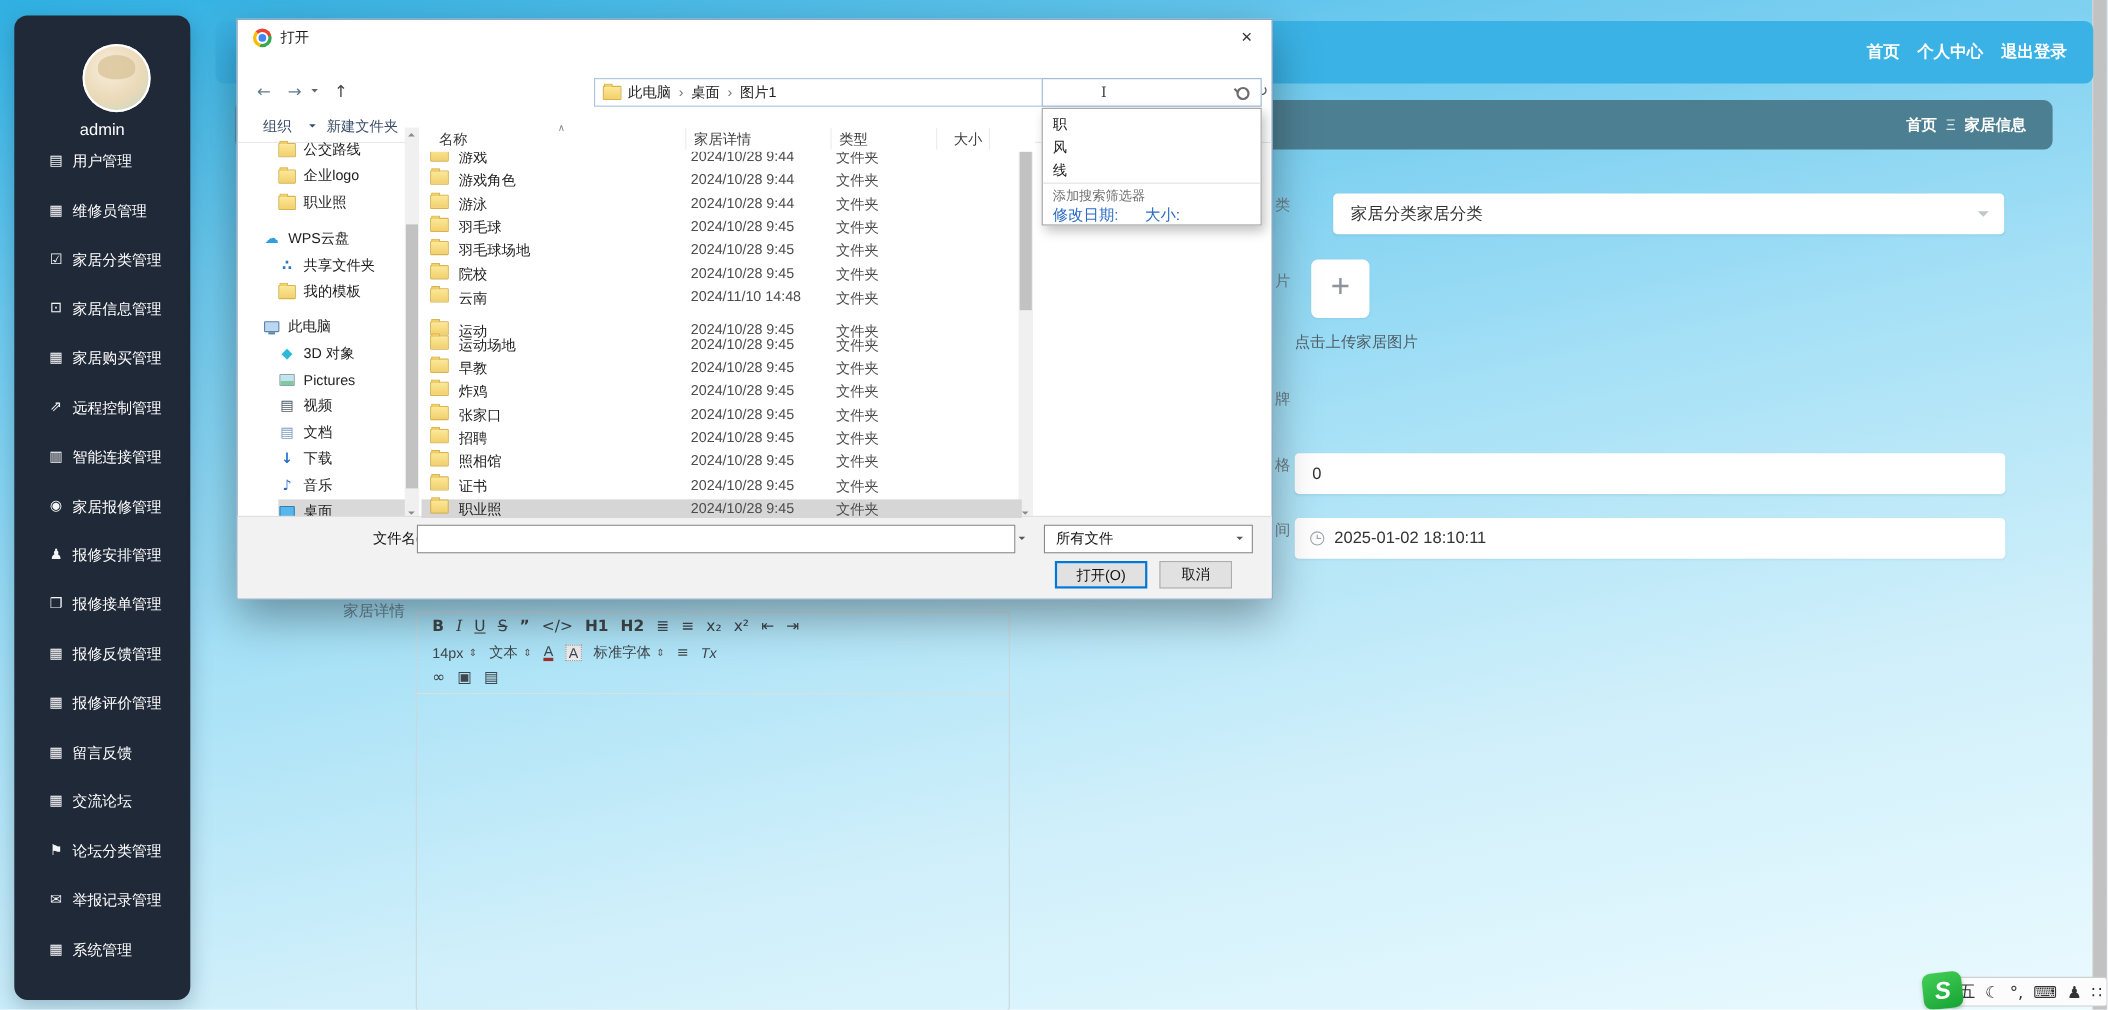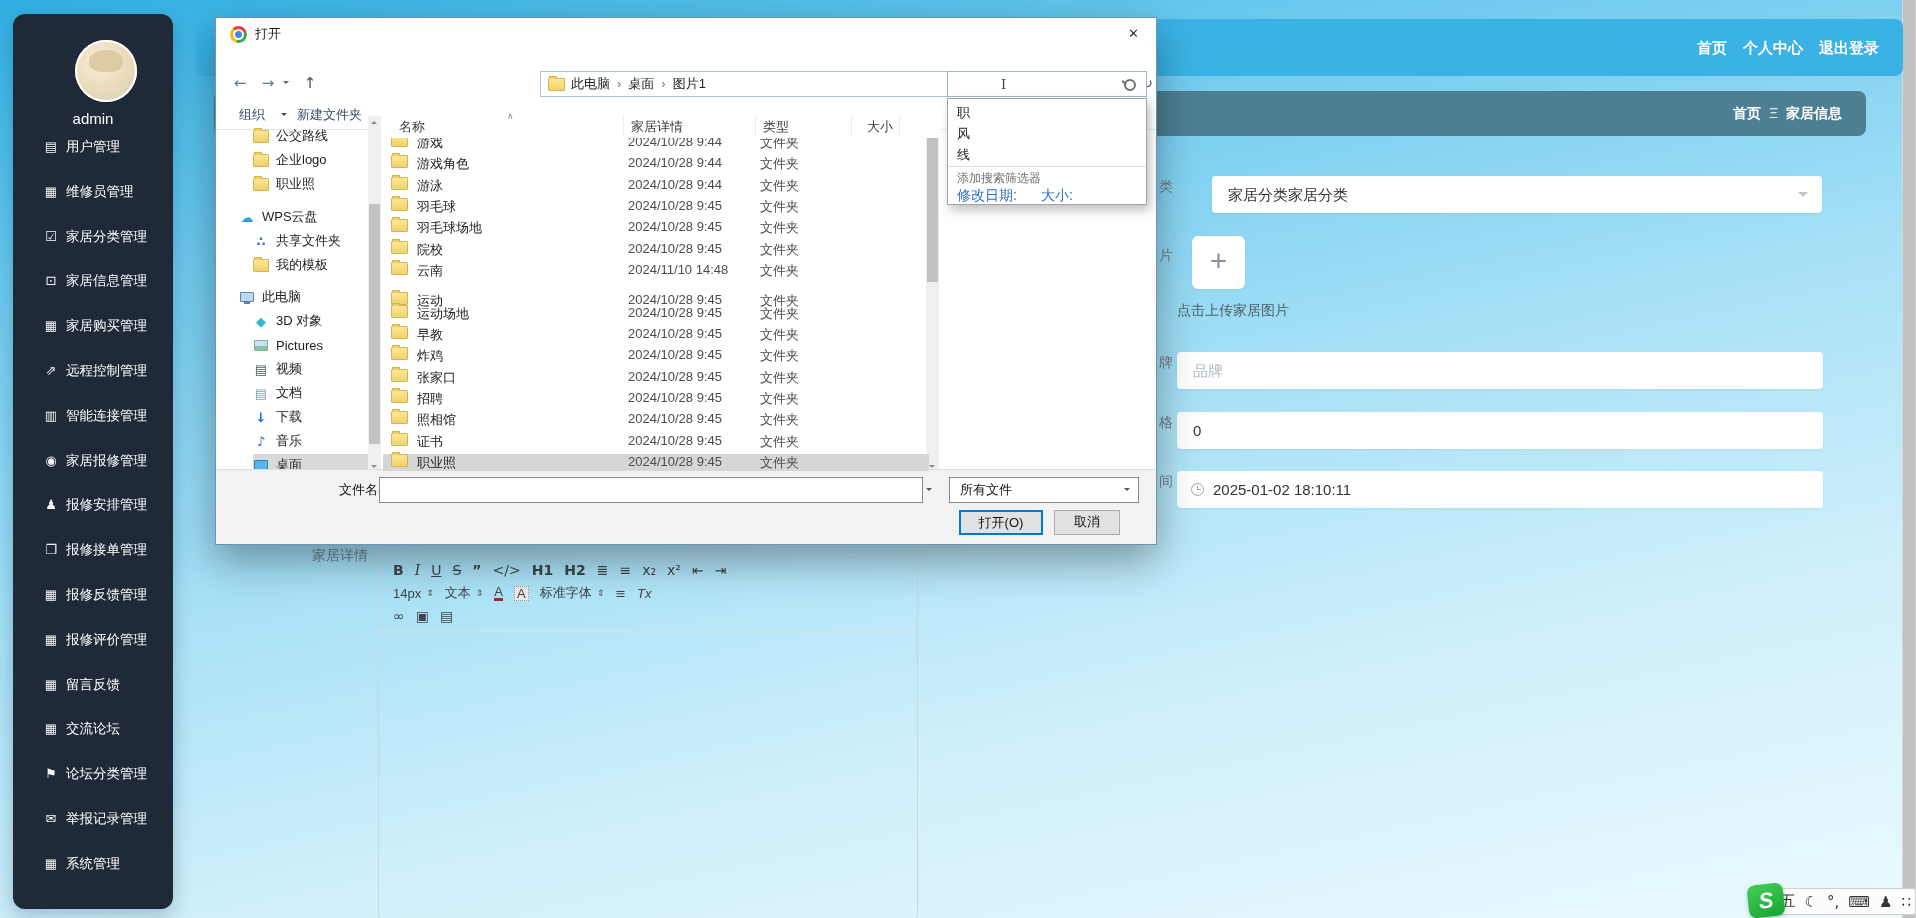--- a/index.html
+++ b/index.html
@@ -224,21 +224,20 @@
       <span>首页</span><span class="sep">Ξ</span><span>家居信息</span>
     </div>
   </div>
 
   <div class="abs wbox" id="f-select">
     <span class="val">家居分类家居分类</span>
     <span class="chev"></span>
   </div>
   <div class="abs wbox" id="f-plus">+</div>
   <div class="abs" id="f-hint">点击上传家居图片</div>
-  <input class="finp" style="top: 352px;" placeholder="品牌">
   <input class="finp" style="top: 412px;" value="0">
   <div class="abs wbox" id="f-time">
     <span class="clock"></span>
     <span class="val">2025-01-02 18:10:11</span>
   </div>
   <div id="frags">
       <span class="frag abs" style="top: 178px;">类</span>
       <span class="frag abs" style="top: 247px;">片</span>
       <span class="frag abs" style="top: 354px;">牌</span>
       <span class="frag abs" style="top: 414px;">格</span>

